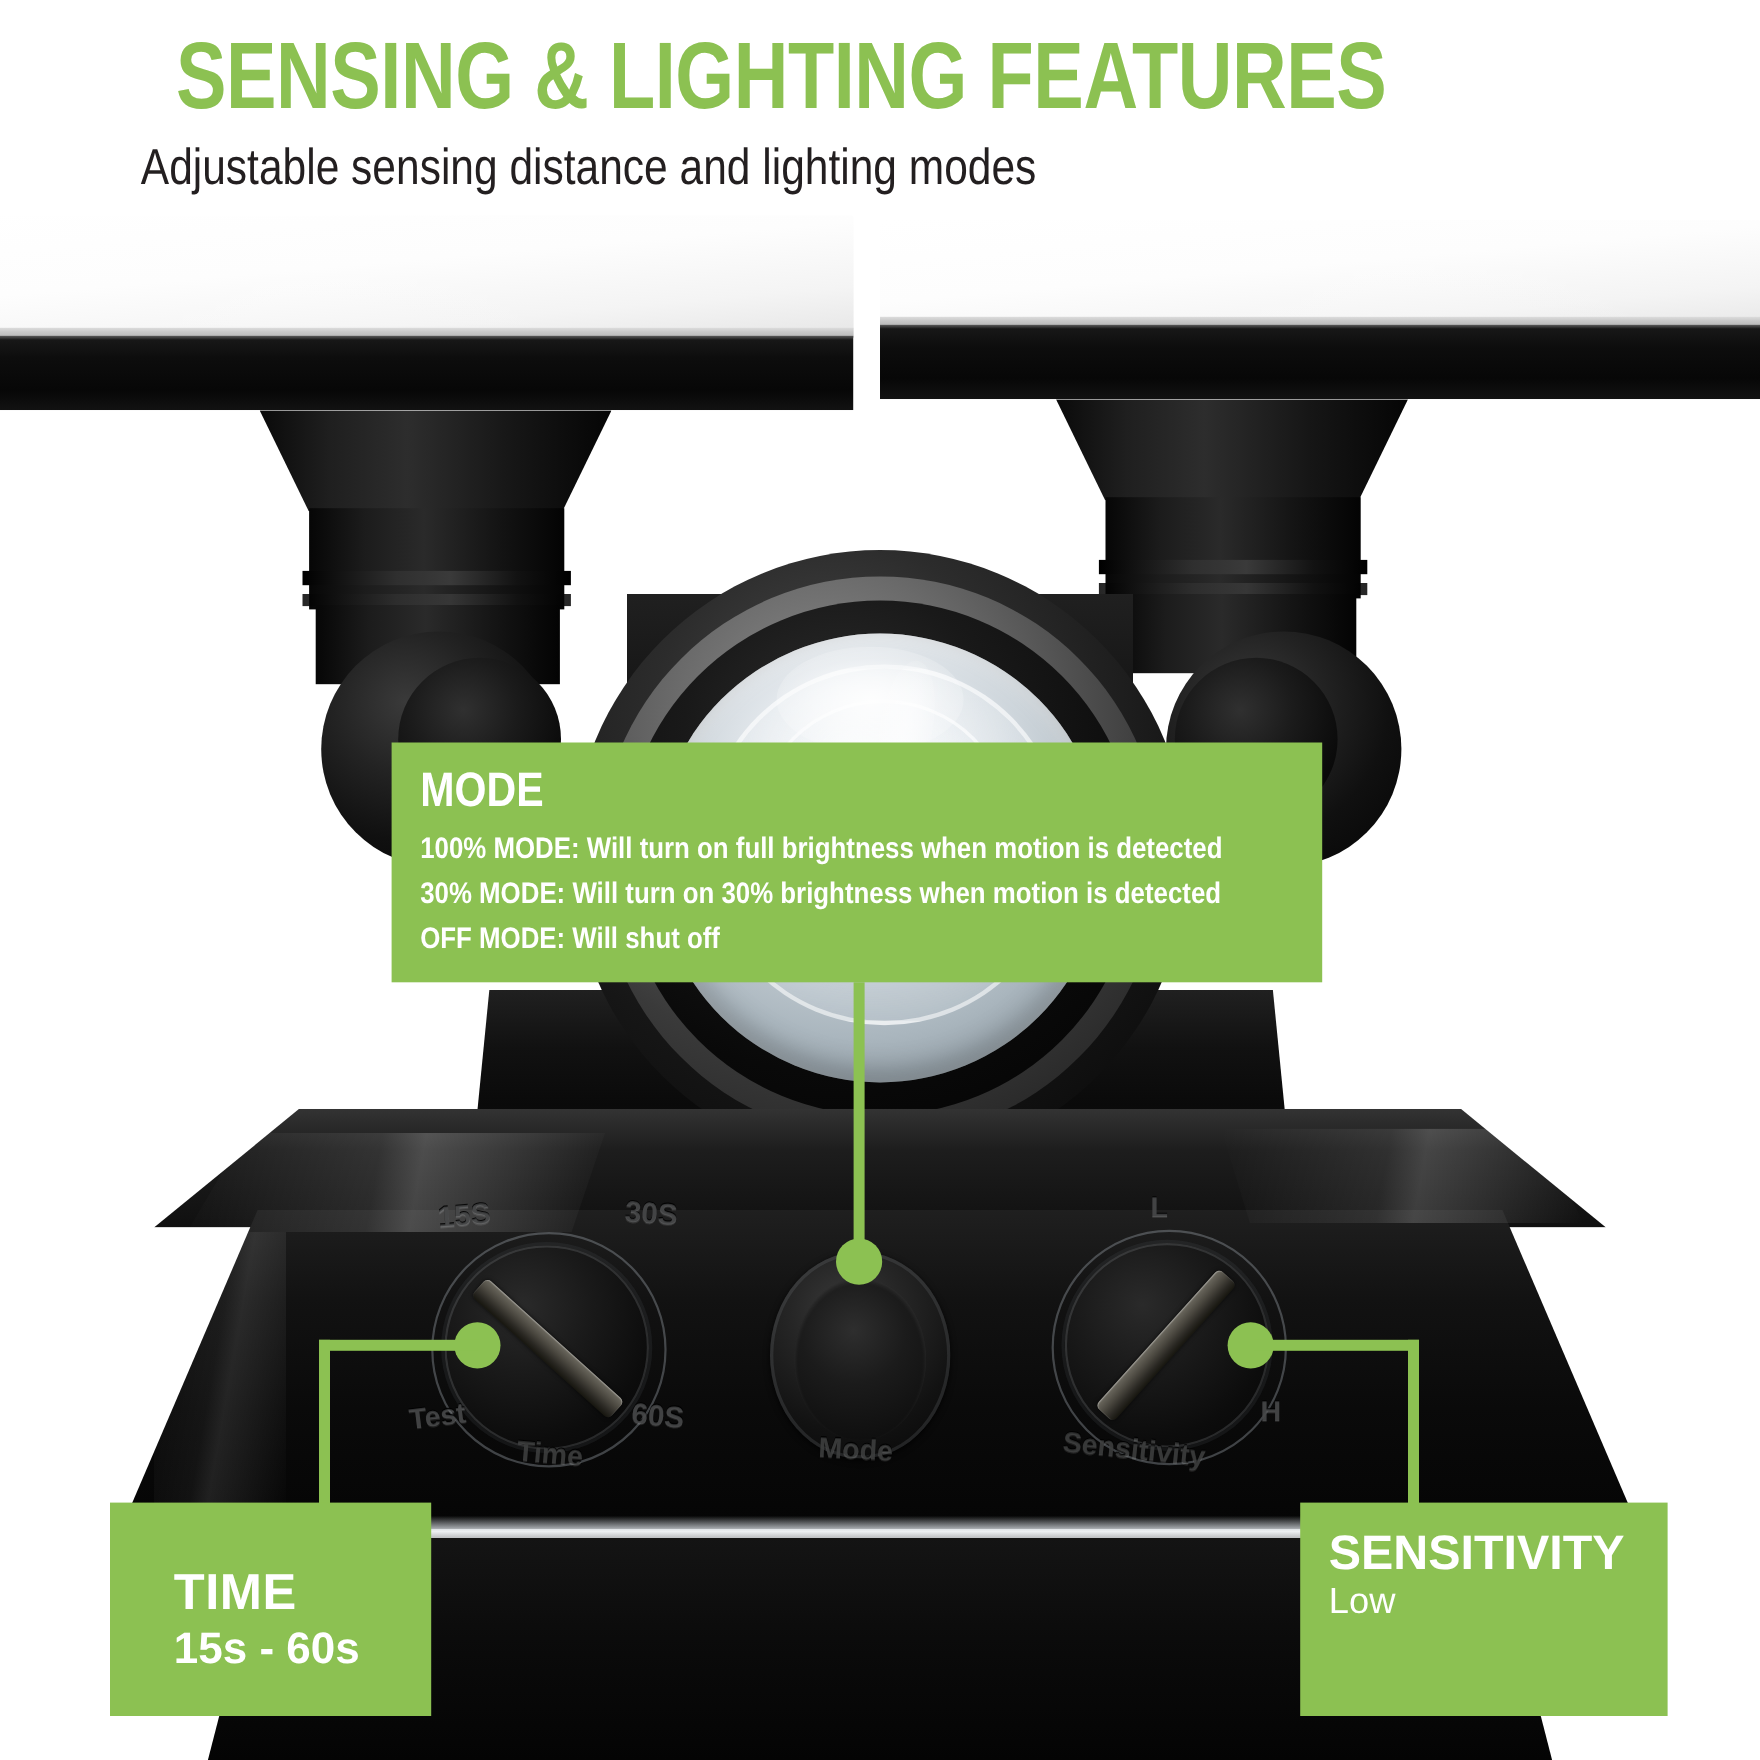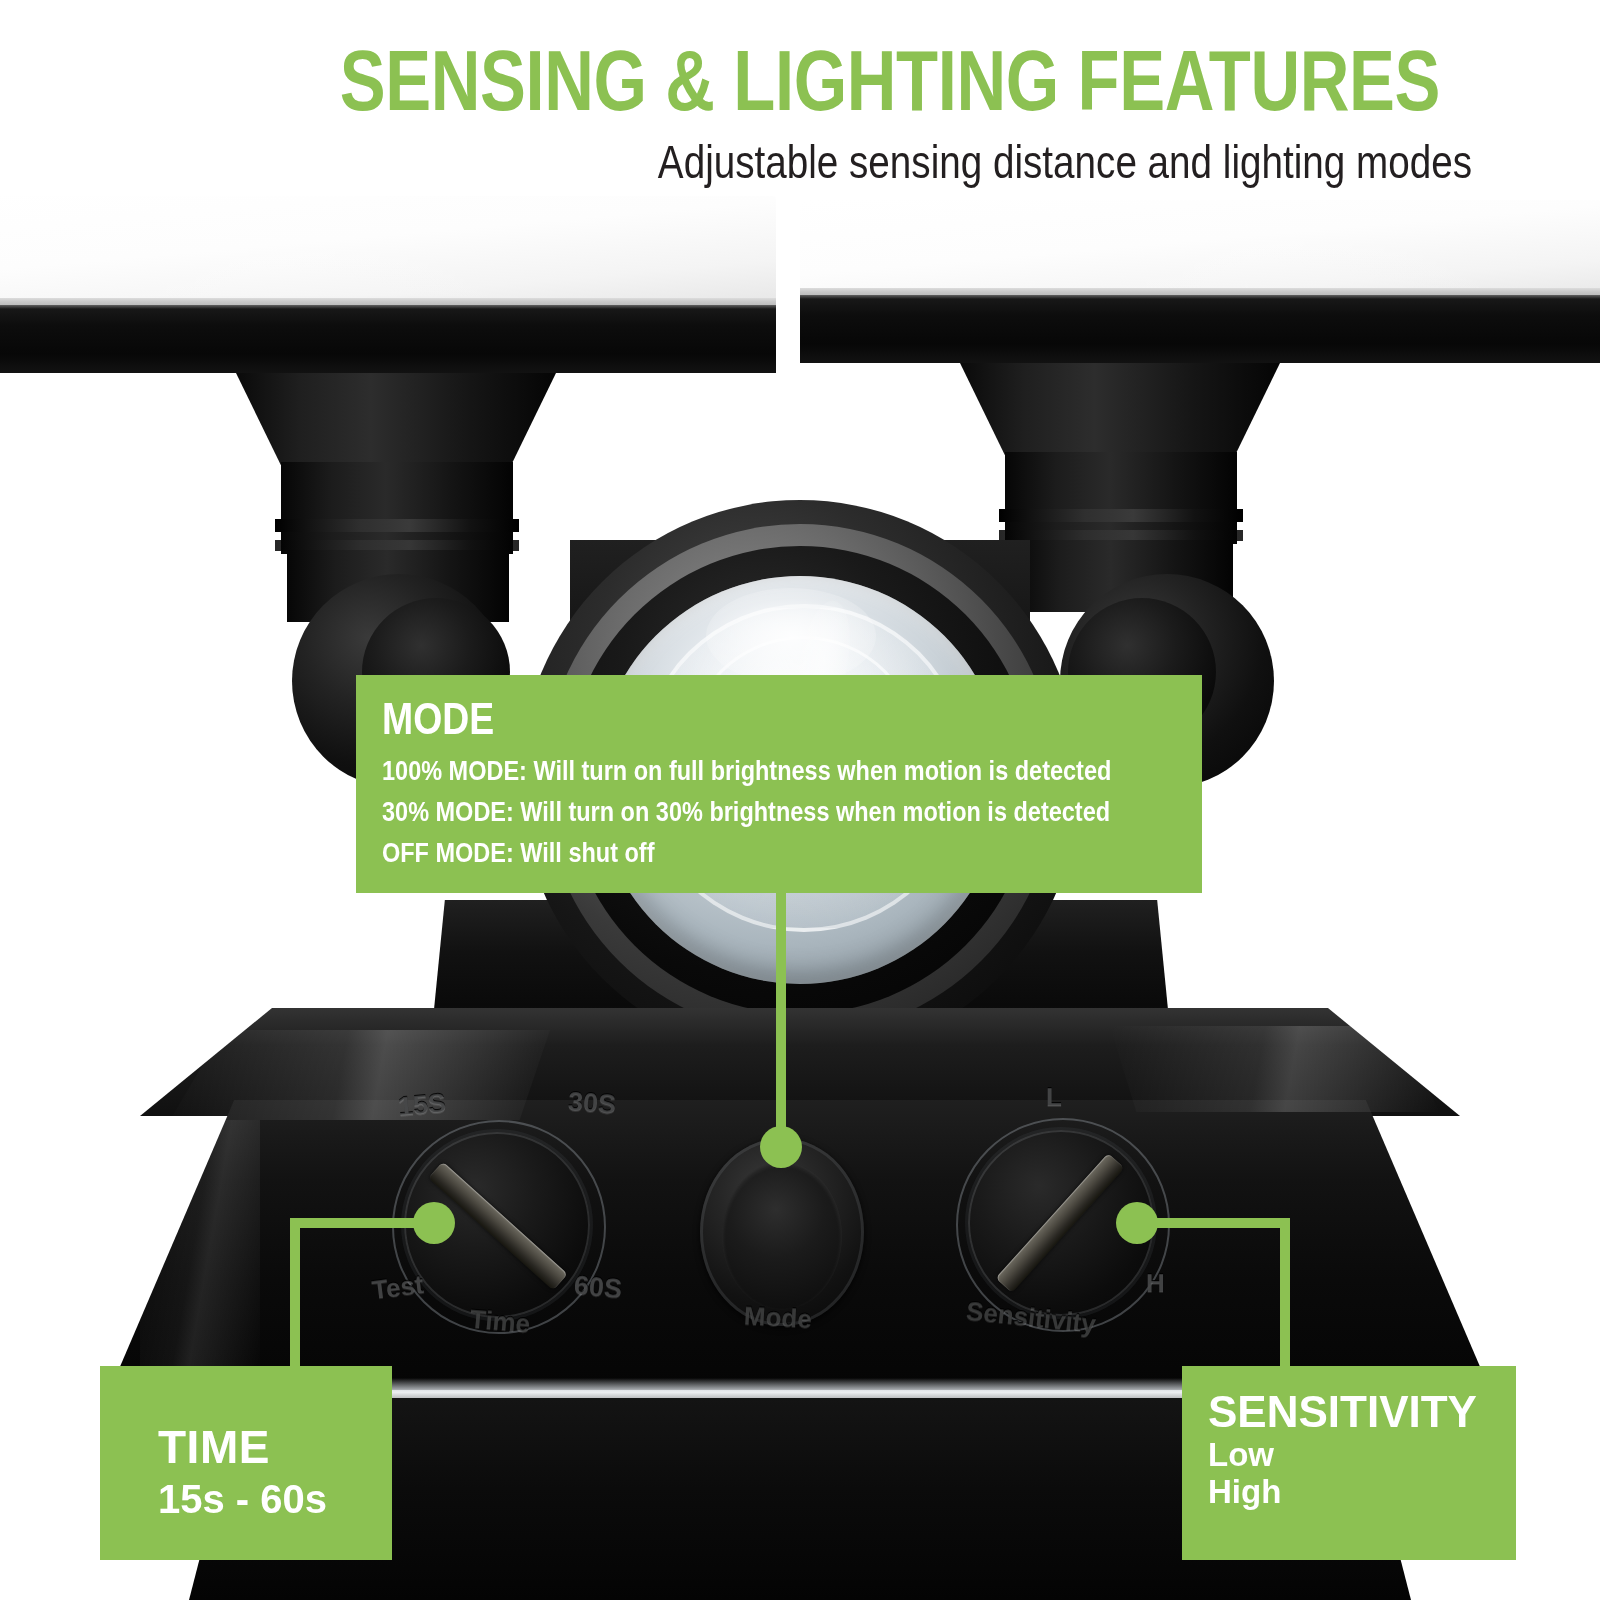--- a/index.html
+++ b/index.html
@@ -11,22 +11,22 @@
   #stage{
     position:relative;
     width:1600px;
     height:1600px;
     overflow:hidden;
     background:#ffffff;
   }
 
   
   #header{
-    position:absolute; left:0; top:12px; width:1600px; height:200px;
-    text-align:right; z-index:40;
+    position:absolute; left:0; top:1px; width:1600px; height:200px;
+    text-align:left; z-index:40;
   }
   #title{
     margin:0;
     padding-top:22px;
     font-family:"Liberation Sans", sans-serif;
     font-size:86px;
     line-height:92px;
     font-weight:bold;
     letter-spacing:-0.5px;
     color:#8CC152;
@@ -230,21 +230,21 @@
   }
 
   #sens-box{
     left:1182px; top:1366px; width:334px; height:194px;
     padding:22px 0 0 26px;
   }
   #sens-title{
     margin:0; font-size:44px; line-height:48px; font-weight:bold; letter-spacing:0px;
   }
   .sens-opt{
-    margin:0; font-size:33px; line-height:37px; font-weight:bold;
+    margin:0; font-size:33px; line-height:37px; font-weight:normal;
   }
 </style>
 </head>
 <body>
 
 <div id="stage">
 
   <div id="product">
 
     <div>
@@ -360,16 +360,15 @@
   </div>
 
   <div id="time-box" class="callout">
     <h2 id="time-title">TIME</h2>
     <p id="time-value">15s - 60s</p>
   </div>
 
   <div id="sens-box" class="callout">
     <h2 id="sens-title">SENSITIVITY</h2>
     <p class="sens-opt">Low</p>
-    <p class="sens-opt">High</p>
   </div>
 
 </div>
 
 </body></html>

